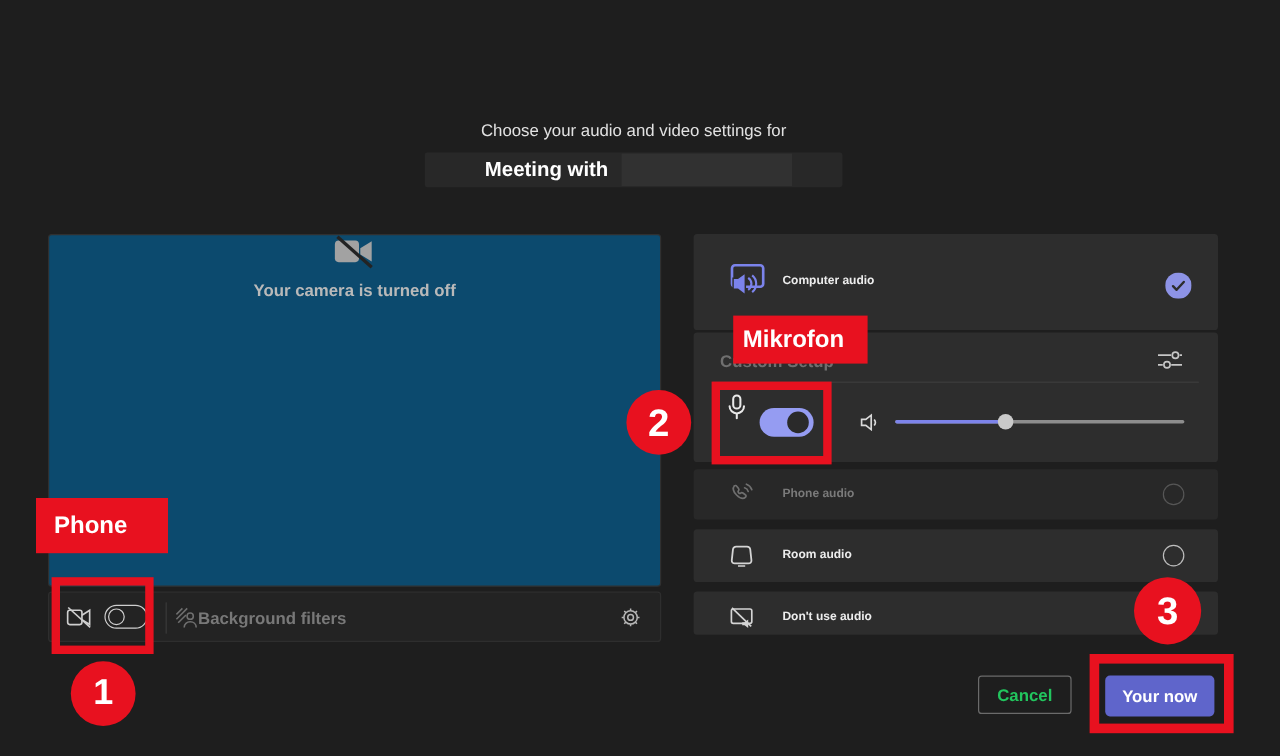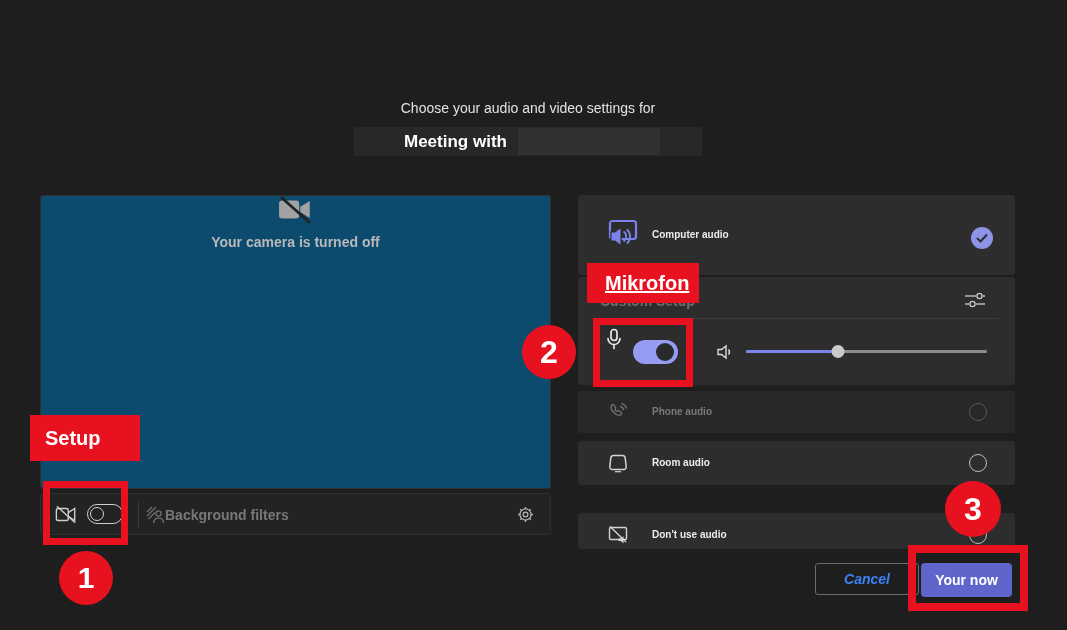--- a/index.html
+++ b/index.html
@@ -29,21 +29,21 @@
   .bgf{position:absolute;left:104px;top:0;height:42px;display:flex;align-items:center;}
   .bgf-label{font-size:14px;font-weight:600;color:#787878;}
   .gear{position:absolute;right:15px;top:11px;}
 
   
   .row{left:578px;width:437px;background:#2d2d2d;border-radius:3px;}
   .row-computer{top:195px;height:80px;}
   .row-custom{top:277px;height:108px;}
   .row-phone{top:391px;height:42px;background:#282828;}
   .row-room{top:441px;height:44px;}
-  .row-noaudio{top:493px;height:36px;margin-top:20px;}
+  .row-noaudio{top:493px;height:36px;}
   .row .ric{position:absolute;left:29px;}
   .row .rlabel{position:absolute;left:74px;font-size:10px;font-weight:600;color:#ededed;}
   .row-computer .ric{top:23px;}
   .row-computer .rlabel{top:0;line-height:80px;}
   .check{position:absolute;right:22px;top:32px;}
   .dim .rlabel{color:#7a7a7a;}
   .radio{position:absolute;right:28px;width:18px;height:18px;border-radius:50%;box-sizing:border-box;
          border:1.2px solid #bdbdbd;}
   .radio.dimmed{border-color:#565656;}
 
@@ -53,31 +53,31 @@
   .mic{position:absolute;left:28px;top:51px;}
   .tgl-on{position:absolute;left:55px;top:63px;width:45px;height:24px;background:#959cf2;border-radius:12px;}
   .tgl-on .knob{position:absolute;left:23px;top:3px;width:18px;height:18px;background:#2a2a2a;border-radius:50%;}
   .spk{position:absolute;left:137px;top:65px;}
   .slider{position:absolute;left:168px;top:73px;width:241px;height:3px;background:#8d8d8d;border-radius:2px;}
   .slider .fill{position:absolute;left:0;top:0;height:3px;background:#7d84eb;border-radius:2px;}
   .slider .knob{position:absolute;top:-5px;width:13px;height:13px;background:#cacaca;border-radius:50%;
                 transform:translateX(-50%);}
 
   
-  .btn-cancel{left:815px;top:563px;width:104px;height:32px;background:transparent;border:1px solid #6b6b6b;
+  .btn-cancel{left:815px;top:563px;width:78px;height:32px;background:transparent;border:1px solid #6b6b6b;
               border-radius:3px;box-sizing:border-box;text-align:center;line-height:30px;
-              font-size:14px;font-weight:700;color:#3b82f6;font-style:italic;}
+              font-size:14px;font-weight:700;color:#22c55e;}
   .btn-join{left:921px;top:563px;width:91px;height:34px;background:#5f65cb;border-radius:4px;
             text-align:center;line-height:34px;font-size:14px;font-weight:700;color:#fff;}
 
   
   .ann{z-index:10;}
   .ann-label{background:#e8111f;color:#fff;font-weight:700;font-size:20px;}
   .ann-kamera{left:30px;top:415px;width:110px;height:46px;line-height:46px;padding-left:15px;box-sizing:border-box;}
-  .ann-mikrofon{left:587px;top:263px;width:112px;height:40px;line-height:40px;padding-left:18px;box-sizing:border-box;text-decoration:underline;}
+  .ann-mikrofon{left:611px;top:263px;width:112px;height:40px;line-height:40px;padding-left:8px;box-sizing:border-box;}
   .ann-box{border:7px solid #e8111f;box-sizing:border-box;}
   .ann-box1{left:43px;top:481px;width:85px;height:64px;}
   .ann-box2{left:593px;top:318px;width:100px;height:69px;}
   .ann-box3{left:908px;top:545px;width:120px;height:66px;border-width:8px;}
   .ann-circle{background:#e8111f;border-radius:50%;color:#fff;font-weight:700;text-align:center;}
   .ann-c1{left:59px;top:551px;width:54px;height:54px;font-size:30px;line-height:54px;}
   .ann-c2{left:522px;top:325px;width:54px;height:54px;font-size:32px;line-height:54px;}
   .ann-c3{left:945px;top:481px;width:56px;height:56px;font-size:32px;line-height:56px;}
 </style>
 </head>
@@ -195,21 +195,21 @@
       <line x1="3" y1="2.5" x2="19" y2="18"></line>
       <path d="M13.5 14.5 l3 -2.2 v7 l-3 -2.2 h-2 v-2.6 z" fill="#d4d4d4" stroke="none"></path>
     </svg>
     <span class="rlabel" style="top:0;line-height:44px">Don't use audio</span>
     <div class="radio" style="top:13px"></div>
   </div>
 
   <div class="abs btn-cancel">Cancel</div>
   <div class="abs btn-join">Your now</div>
 
-  <div class="abs ann ann-label ann-kamera">Setup</div>
+  <div class="abs ann ann-label ann-kamera">Phone</div>
   <div class="abs ann ann-box ann-box1"></div>
   <div class="abs ann ann-circle ann-c1">1</div>
 
   <div class="abs ann ann-label ann-mikrofon">Mikrofon</div>
   <div class="abs ann ann-box ann-box2"></div>
   <div class="abs ann ann-circle ann-c2">2</div>
 
   <div class="abs ann ann-circle ann-c3">3</div>
   <div class="abs ann ann-box ann-box3"></div>
 

